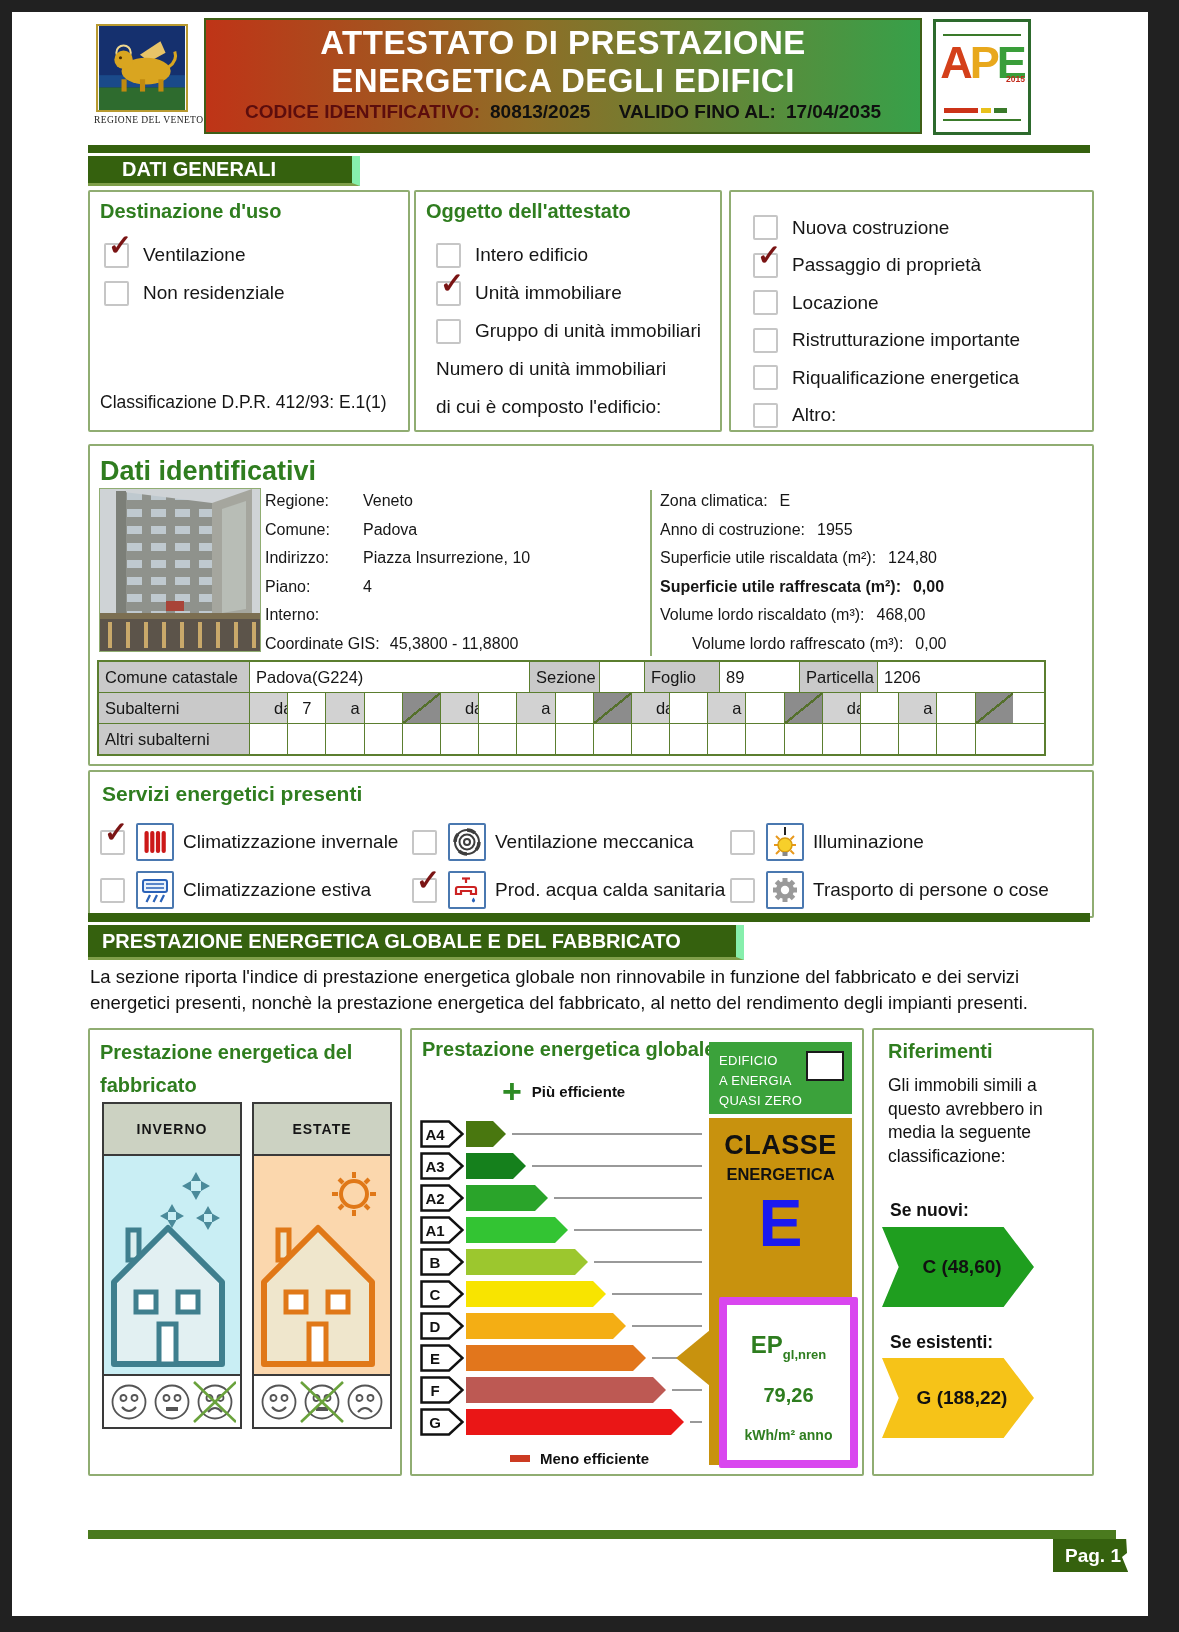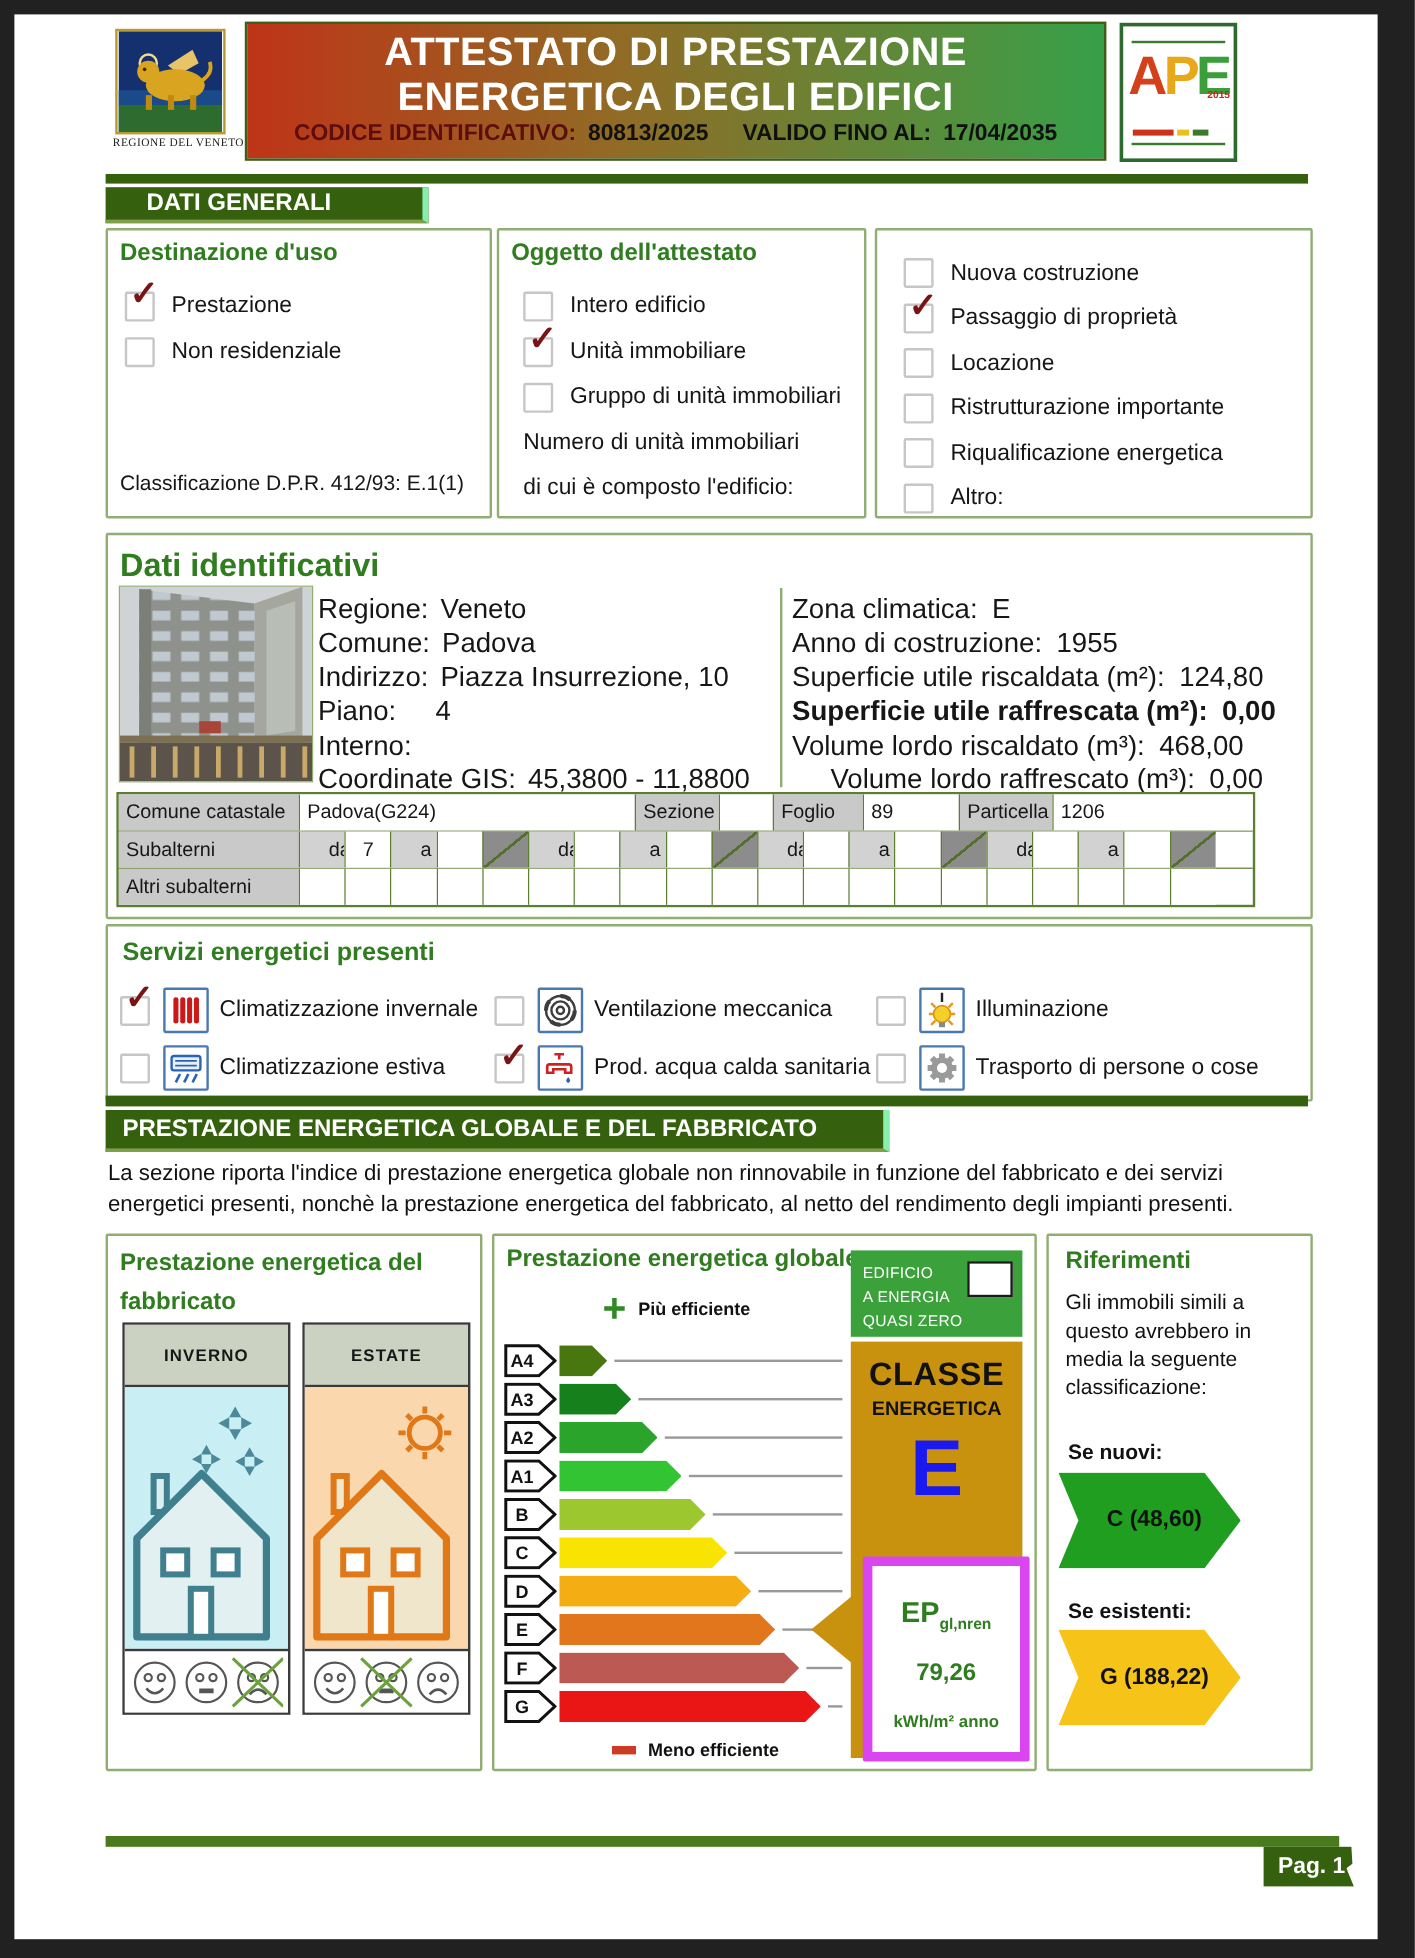--- a/index.html
+++ b/index.html
@@ -23,34 +23,34 @@
   .ape{left:933px;top:19px;width:92px;height:110px;background:#fff;border:3px solid #2d6a2d}
   .ape-line{position:absolute;left:7px;right:7px;height:2px;background:#3a7a2a}
   .ape-letters{position:absolute;left:0;right:0;top:18px;text-align:center;font-size:45px;font-weight:800;letter-spacing:-3px;line-height:1}
   .ape-letters .a{color:#d4401a}.ape-letters .p{color:#e8a81c}.ape-letters .e{color:#3a9e3a}
   .ape-year{position:absolute;right:3px;top:52px;font-size:8.5px;font-weight:bold;color:#c22a1a;letter-spacing:0}
   .ape-segs{position:absolute;left:8px;top:86px;display:flex;gap:3px}
   .ape-segs div{height:5px}
 
   
   .strip{background:#35610e}
-  .secbar{background:#35610e;color:#fff;font-weight:800;border-right:5px solid #86efac;border-bottom:3px solid #7f9f4a}
+  .secbar{background:#35610e;color:#fff;font-weight:800;border-right:8px solid #86efac;border-bottom:3px solid #7f9f4a}
 
   
   .gbox{position:absolute;border:2px solid #90ad72;border-radius:2px;background:#fff}
   .gtitle{color:#2f7d1f;font-weight:800;font-size:20px}
 
   
   .opt{display:flex;align-items:center}
   .cb{width:21px;height:21px;border:2px solid #c6c6c6;background:#fff;border-radius:2px;position:relative;flex:none}
   .cb .check{position:absolute;left:2px;top:-14px;font-size:29px;color:#7a1414;font-weight:bold;line-height:1}
   .opt-label{margin-left:14px;font-size:19px;color:#161616;white-space:nowrap}
 
   
-  .frow{display:flex;font-size:23px;align-items:flex-end}
+  .frow{display:flex;font-size:16px;align-items:flex-start}
   .flabel{min-width:88px;padding-right:10px;white-space:nowrap}
   .fvalue{white-space:nowrap}
   .rfields .flabel{min-width:0;padding-right:12px}
 
   
   .ctable{position:absolute;border:2px solid #5b7e2f;font-size:16.5px}
   .crow{display:flex}
   .crow + .crow{border-top:1.5px solid #5b7e2f}
   .ccell{height:30px;line-height:30px;box-sizing:border-box;overflow:hidden;white-space:nowrap}
   .ccell + .ccell{border-left:1.5px solid #5b7e2f}
@@ -167,21 +167,21 @@
 <div class="abs strip" style="left:88px;top:145px;width:1002px;height:8px"></div>
 <div class="abs secbar" style="left:88px;top:156px;width:230px;height:27px;font-size:20px;line-height:27px;padding-left:34px">DATI GENERALI</div>
 
 <div class="gbox" style="left:88px;top:190px;width:318px;height:238px">
   <div class="gtitle" style="position:absolute;left:10px;top:8px">Destinazione d'uso</div>
   <div style="position:absolute;left:14px;top:44px">
       <div class="opt" style="height: 38px;">
         <div class="cb">
           <span class="check">✓</span>
         </div>
-        <span class="opt-label">Prestazione</span>
+        <span class="opt-label">Ventilazione</span>
       </div>
       <div class="opt" style="height: 38px;">
         <div class="cb"></div>
         <span class="opt-label">Non residenziale</span>
       </div>
     </div>
   <div style="position:absolute;left:10px;top:200px;font-size:17.5px">Classificazione D.P.R. 412/93: E.1(1)</div>
 </div>
 
 <div class="gbox" style="left:414px;top:190px;width:304px;height:238px">

